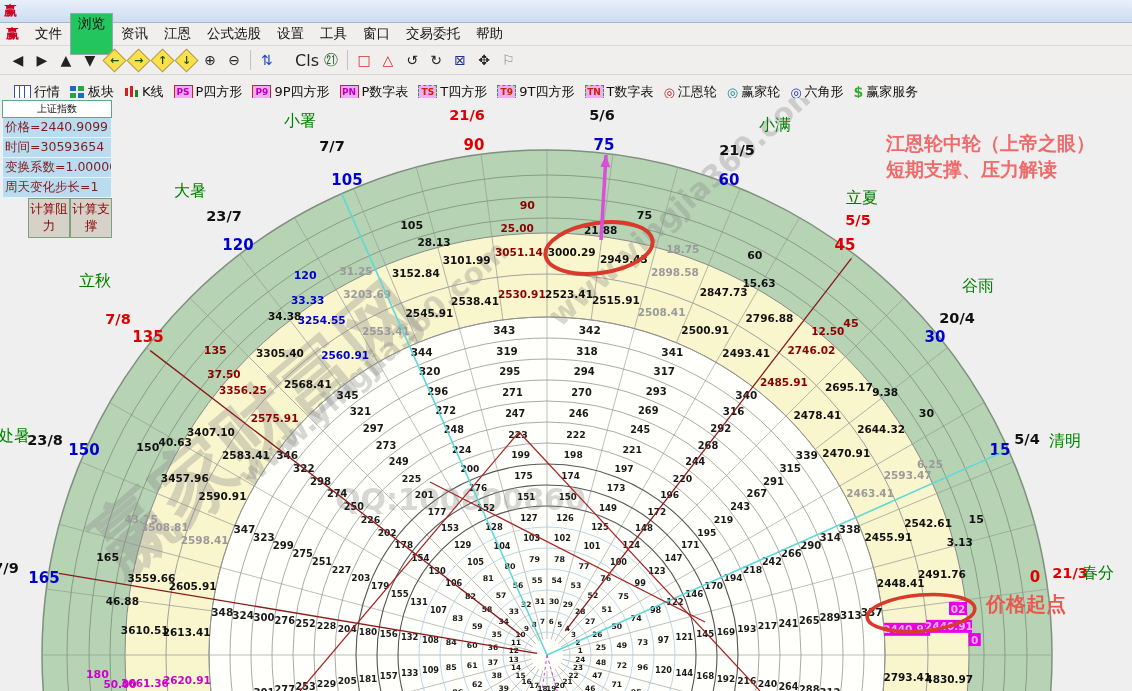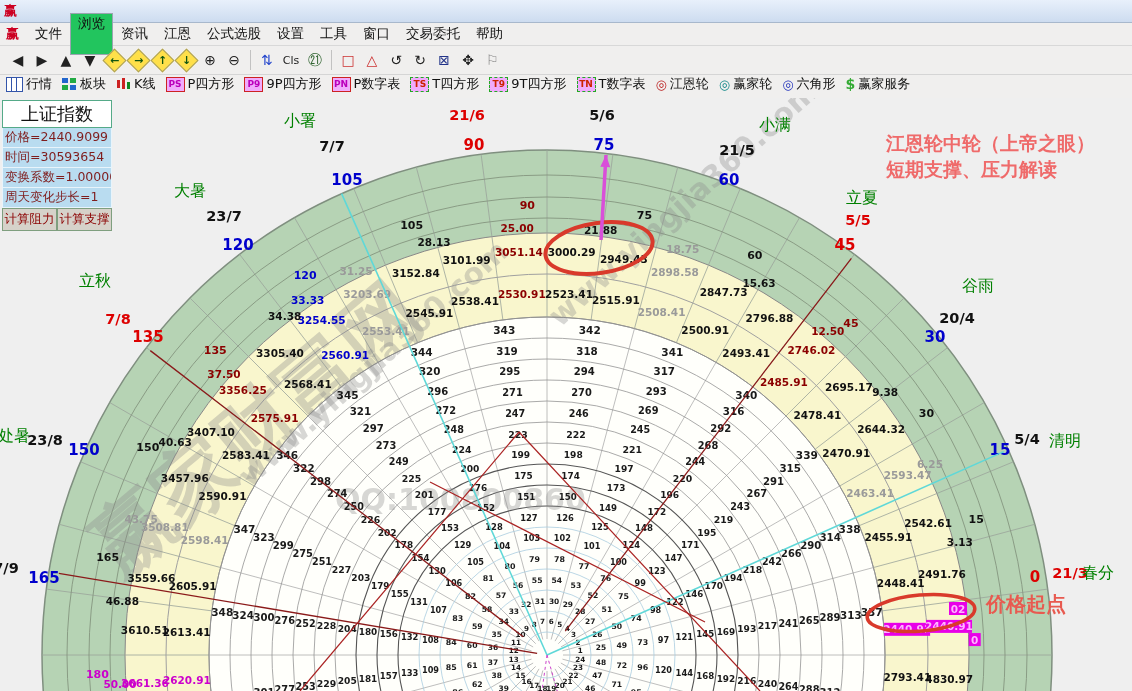--- a/index.html
+++ b/index.html
@@ -10,43 +10,43 @@
   .titlebar .title{font-size:12.5px;color:#111;}
   .menubar{height:22px;background:#f0efee;display:flex;align-items:center;padding-left:2px;border-bottom:1px solid #d8d8d8;font-size:13.5px;}
   .menubar .logo{color:#cc0022;font-weight:bold;font-size:13px;margin:0 8px 0 4px;}
   .menu-item{padding:12px 8px;color:#111;cursor:default;}
   .menu-item.pressed{border:1px solid #9aa4b0;background:#22c55e;padding:1px 7px;}
   .toolbar1{height:28px;background:#f0efee;display:flex;align-items:center;padding-left:6px;border-bottom:1px solid #d5d5d5;}
   .tb-icon{width:24px;height:22px;display:flex;align-items:center;justify-content:center;font-size:14px;color:#222;}
   .tb-sep{width:1px;height:20px;background:#c2c2c2;margin:0 4px;}
   .diamond{width:15px;height:15px;background:#ffe04a;border:1px solid #a9a060;transform:rotate(45deg);display:flex;align-items:center;justify-content:center;}
   .diamond span{transform:rotate(-45deg);font-size:11px;color:#115511;font-weight:bold;}
-  .toolbar2{height:26px;background:#f0efee;display:flex;align-items:flex-start;padding-left:6px;border-bottom:1px solid #14532d;font-size:13px;}
+  .toolbar2{height:26px;background:#f0efee;display:flex;align-items:flex-end;padding-left:14px;border-bottom:1px solid #14532d;font-size:13px;}
   .tb2-item{display:flex;align-items:center;margin-right:10px;cursor:default;}
   .tb2-item .lbl{margin-left:3px;color:#111;}
   .badge{font-size:9px;font-weight:bold;width:17px;height:13px;display:flex;align-items:center;justify-content:center;background:#f0abfc;}
   .badge.p{border:1px solid #cc2222;color:#bb00bb;}
   .badge.t{border:1px dashed #22aa22;color:#cc2200;}
   .mini-grid{width:15px;height:13px;border:1px solid #3355aa;background:
     linear-gradient(#fff,#fff);position:relative;}
   .mini-grid:before{content:"";position:absolute;left:4px;top:0;bottom:0;width:1px;background:#3355aa;}
   .mini-grid:after{content:"";position:absolute;left:9px;top:0;bottom:0;width:1px;background:#3355aa;}
   .mini-blocks{width:15px;height:13px;position:relative;}
   .mini-blocks i{position:absolute;width:6px;height:5px;}
   .mini-candle{width:15px;height:14px;position:relative;}
   .mini-candle i{position:absolute;width:3px;}
   .ring-icon{font-size:13px;font-weight:bold;line-height:1;}
   .dollar-icon{color:#33aa33;font-weight:bold;font-size:14px;}
   
   #chart{position:absolute;left:0;top:98px;width:1132px;height:593px;background:#efefef;}
   
   .panel{position:absolute;left:2px;top:2px;width:110px;font-size:12.5px;z-index:5;}
-  .panel .hdr{background:#fff;border:1px solid #55aa88;text-align:center;color:#111;padding:1px 15px;font-size:18px;}
+  .panel .hdr{background:#fff;border:1px solid #55aa88;text-align:center;color:#111;padding:1px 15px;font-size:10px;}
   .panel .row{background:#b9dcf0;border:1px solid #e8f4fb;border-top:none;color:#7f1d1d;padding:1px 2px;white-space:nowrap;overflow:hidden;}
-  .panel .btns{display:flex;}
+  .panel .btns{display:flex;margin-left:26px;}
   .panel button{flex:1;font-size:12.5px;color:#8b0000;background:#d6d2ca;border:1px solid #7f9f7f;border-radius:0;padding:2px 0;font-family:inherit;}
 </style>
 </head>
 <body>
 
 <div class="titlebar">
   <span class="logo">赢</span>
 </div>
 
 <div class="menubar">
@@ -87,21 +87,21 @@
     </span>
     <span class="tb-icon">
       <span class="diamond">
         <span>↓</span>
       </span>
     </span>
     <span class="tb-icon">⊕</span>
     <span class="tb-icon">⊖</span>
     <span class="tb-sep"></span>
     <span class="tb-icon" style="color: rgb(34, 68, 204);">⇅</span>
-    <span class="tb-icon" style="font-size: 11px;">Cls</span>
+    <span class="tb-icon" style="font-size: 16px; margin-left: 16px;">Cls</span>
     <span class="tb-icon" style="color: rgb(51, 102, 51);">㉑</span>
     <span class="tb-sep"></span>
     <span class="tb-icon" style="color: rgb(204, 51, 51);">□</span>
     <span class="tb-icon" style="color: rgb(204, 51, 51);">△</span>
     <span class="tb-icon">↺</span>
     <span class="tb-icon">↻</span>
     <span class="tb-icon" style="color: rgb(34, 51, 136);">⊠</span>
     <span class="tb-icon">✥</span>
     <span class="tb-icon" style="color: rgb(136, 136, 136);">⚐</span>
   </div>

